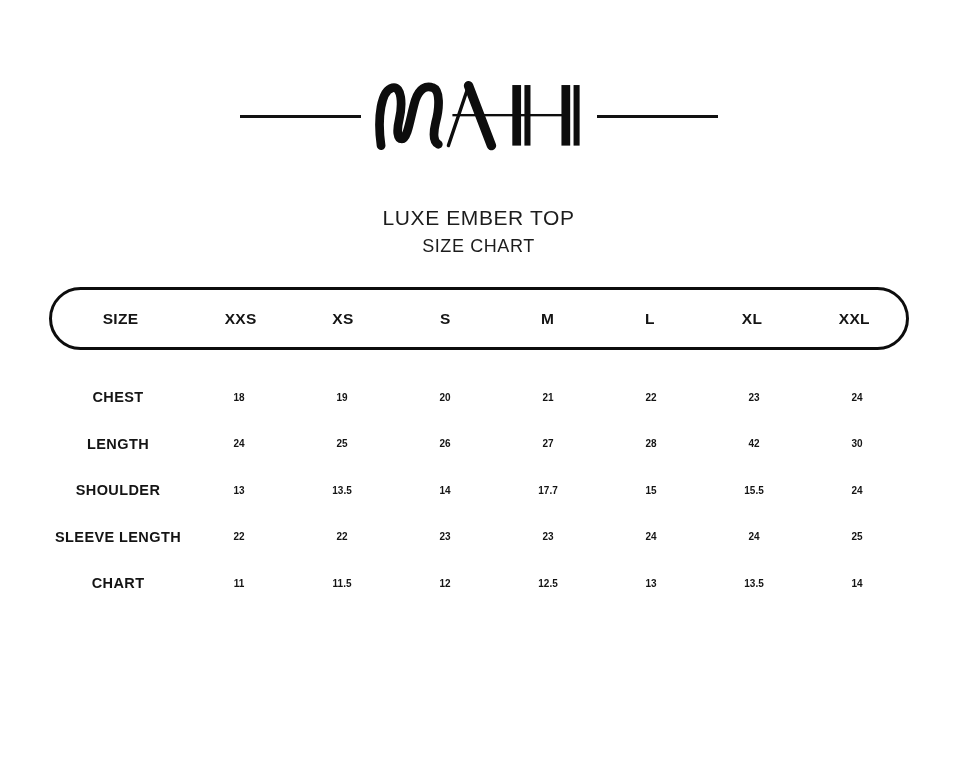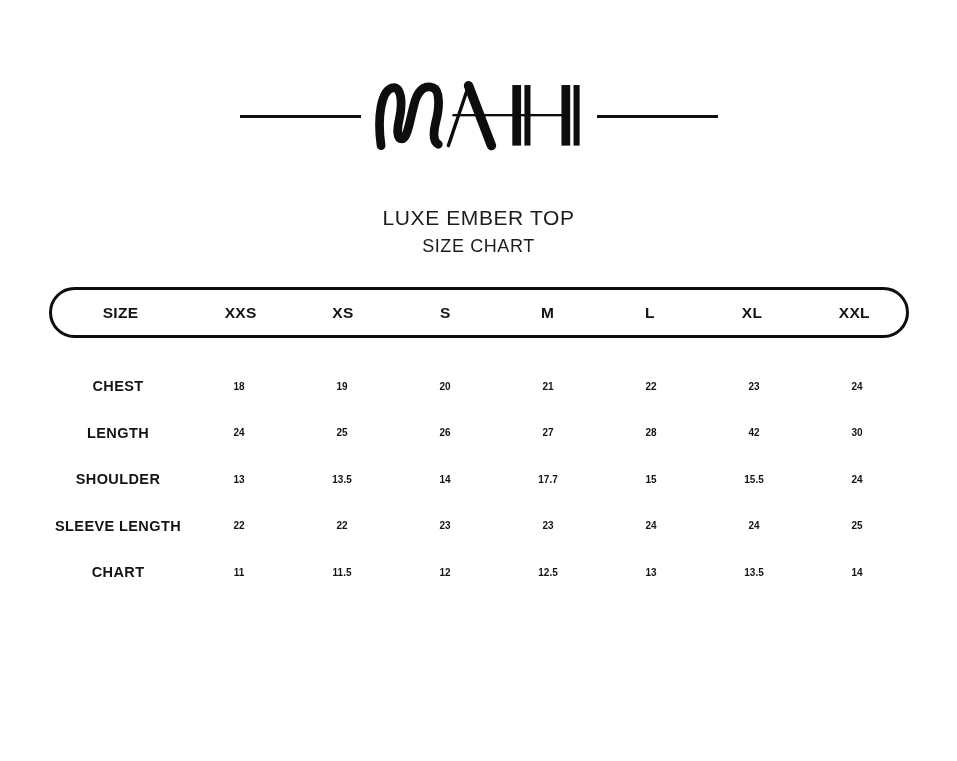--- a/index.html
+++ b/index.html
@@ -66,37 +66,36 @@
     width: 860px;
     margin: 32px auto 0 auto;
   }
   .row {
     display: grid;
     grid-template-columns: 1.35fr repeat(7, 1fr);
     align-items: center;
   }
   .header-pill {
     box-sizing: border-box;
-    height: 51px;
+    height: 63px;
     border: 3.5px solid #0d0d0d;
     border-radius: 40px;
     background: #ffffff;
   }
   .cell {
     text-align: center;
   }
   .header-cell {
     font-weight: 700;
     font-size: 15.5px;
     letter-spacing: 0.3px;
     color: #141414;
   }
   .table-body {
-    padding-top: 6px;
-    margin-top: 19px;
+    padding-top: 24px;
   }
   .data-row {
     height: 46.5px;
   }
   .row-label {
     font-weight: 700;
     font-size: 14.5px;
     letter-spacing: 0.4px;
     color: #141414;
   }

